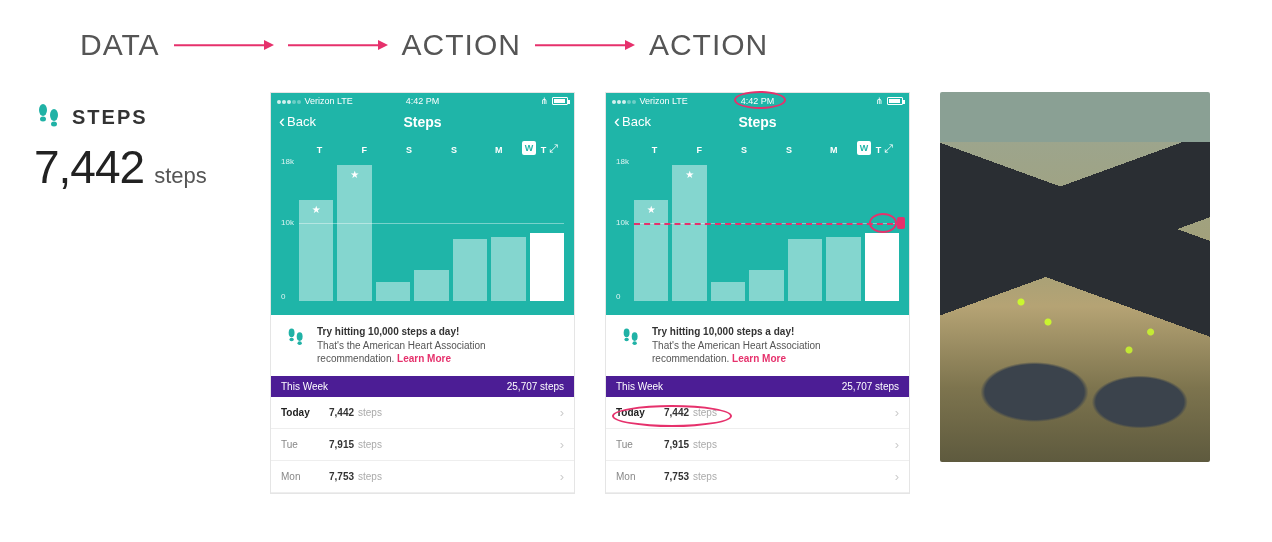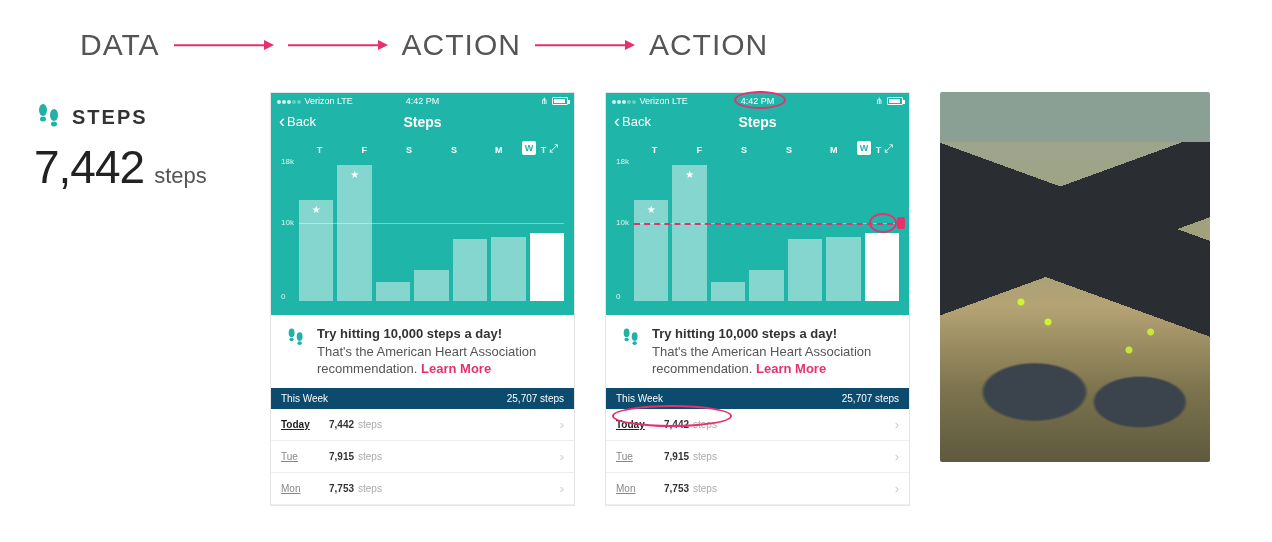--- a/index.html
+++ b/index.html
@@ -137,37 +137,37 @@
   .bar { flex:1; background: rgba(255,255,255,0.45); position:relative; }
   .bar.current { background: #fff; }
   .bar .star { position:absolute; top:4px; left:50%; transform:translateX(-50%); color:#fff; font-size:10px; }
   .baseline { position:absolute; bottom:0; left:-18px; color:rgba(255,255,255,0.85); font-size:8px; }
 
   .tip-row {
     display:flex; gap:10px; padding: 10px 14px; align-items:flex-start;
     background:#fff;
   }
   .tip-icon { color:#20b2a6; flex:0 0 auto; margin-top:2px; }
-  .tip-text { font-size:13px; color:#555; line-height:1.35; }
+  .tip-text { font-size:10px; color:#555; line-height:1.35; }
   .tip-title { font-weight:700; color:#333; }
   .tip-link { color:#e6316c; font-weight:600; }
 
   .week-header {
-    background:#0c4a6e; color:#fff;
+    background:#4c1d95; color:#fff;
     display:flex; justify-content:space-between;
     padding:5px 10px; font-size:10px;
   }
   .list-row {
     display:flex; align-items:center;
     padding: 8px 10px;
     border-bottom:1px solid #eee;
     font-size:10px;
     background:#fff;
   }
-  .list-day { width:48px; color:#888;text-decoration:underline; }
+  .list-day { width:48px; color:#888; }
   .list-day.today { color:#222; font-weight:700; }
   .list-val { font-weight:700; color:#333; }
   .list-unit { color:#aaa; margin-left:4px; }
   .list-chev { margin-left:auto; color:#ccc; font-size:13px; }
 
   
   .annot-circle {
     position:absolute;
     border:2px solid #e6316c;
     border-radius: 50% / 50%;

